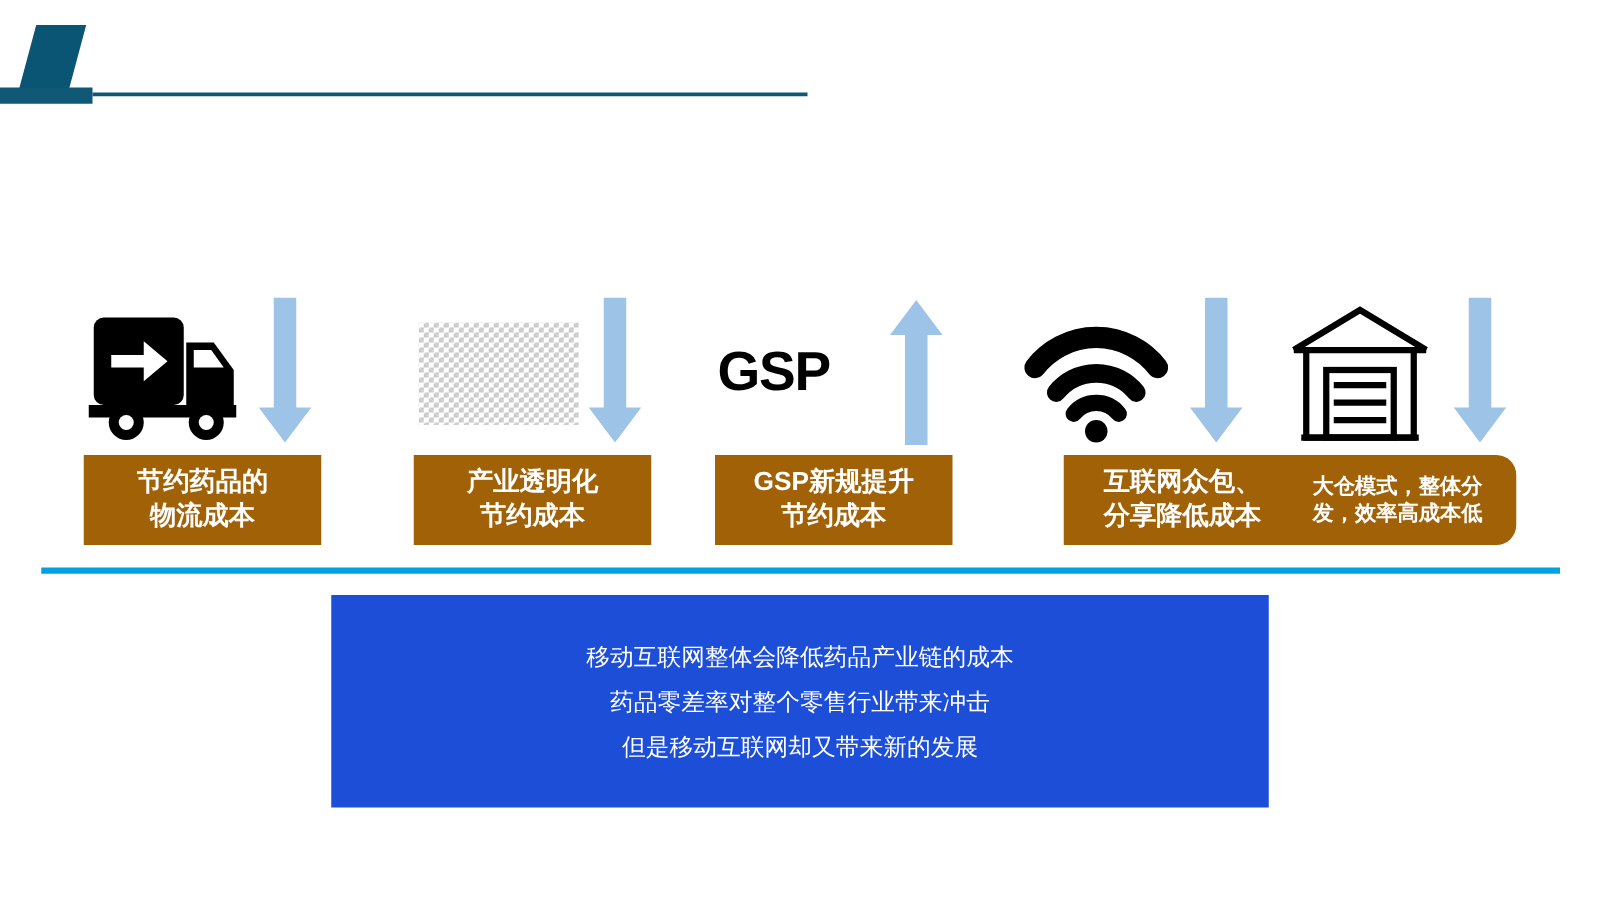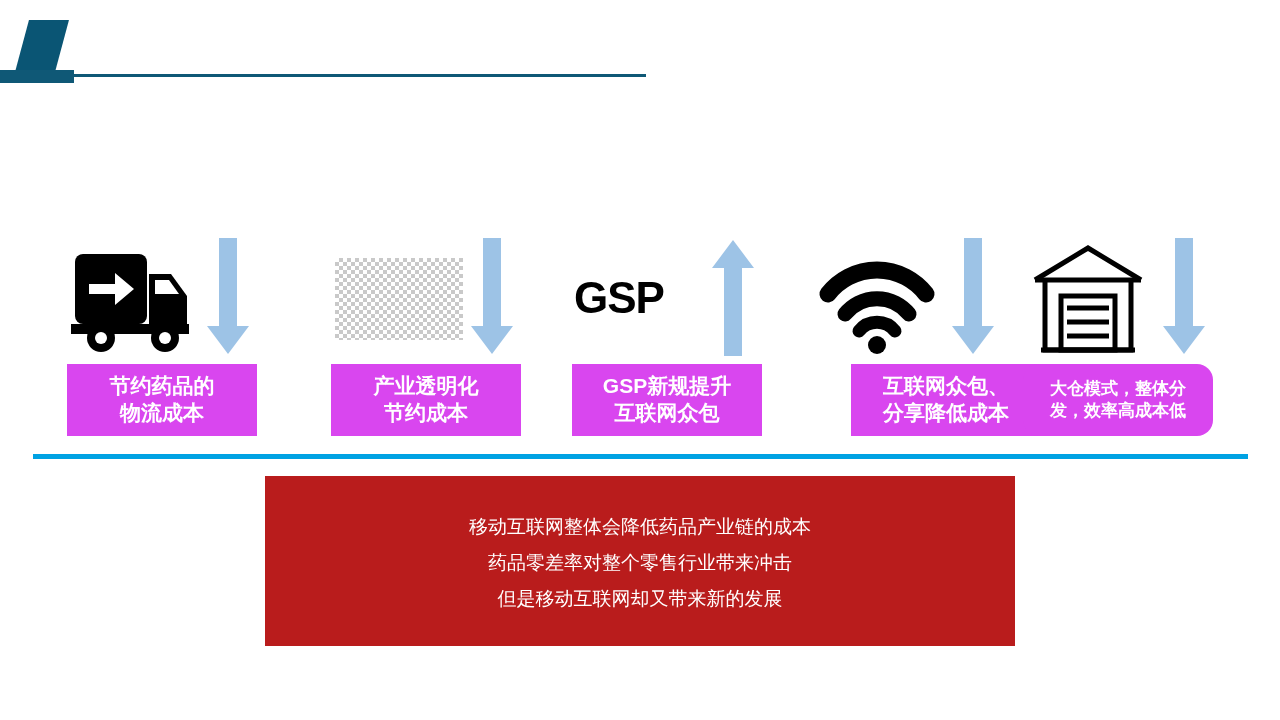--- a/index.html
+++ b/index.html
@@ -96,21 +96,21 @@
     line-height: 72px;
     font-family: "Liberation Sans", "DejaVu Sans", sans-serif;
   }
 
   
   .label-box {
     position: absolute;
     top: 364px;
     width: 190px;
     height: 72px;
-    background: #d946ef;
+    background: #a16207;
     color: #ffffff;
     font-weight: bold;
     display: flex;
     align-items: center;
     justify-content: center;
     text-align: center;
     line-height: 1.28;
     box-sizing: border-box;
     padding: 16px 4px;
   }
@@ -132,21 +132,21 @@
     background: #00a2e3;
   }
 
   
   #summary-box {
     position: absolute;
     left: 265px;
     top: 476px;
     width: 750px;
     height: 170px;
-    background: #b91c1c;
+    background: #1d4ed8;
     display: flex;
     flex-direction: column;
     align-items: center;
     justify-content: center;
     box-sizing: border-box;
     padding: 6px 0 2px 0;
   }
   #summary-box .summary-line {
     color: #ffffff;
     font-size: 19px;
@@ -259,21 +259,21 @@
 <div class="label-box" style="left:67px;">
   <span class="box-text">节约药品的
 物流成本</span>
 </div>
 <div class="label-box" style="left:331px;">
   <span class="box-text">产业透明化
 节约成本</span>
 </div>
 <div class="label-box" style="left:572px;">
   <span class="box-text">GSP新规提升
-互联网众包</span>
+节约成本</span>
 </div>
 <div class="label-box" style="left:851px;">
   <span class="box-text">互联网众包、
 分享降低成本</span>
 </div>
 <div class="label-box small" style="left:1023px;border-radius:16px;">
   <span class="box-text">大仓模式，整体分
 发，效率高成本低</span>
 </div>
 

